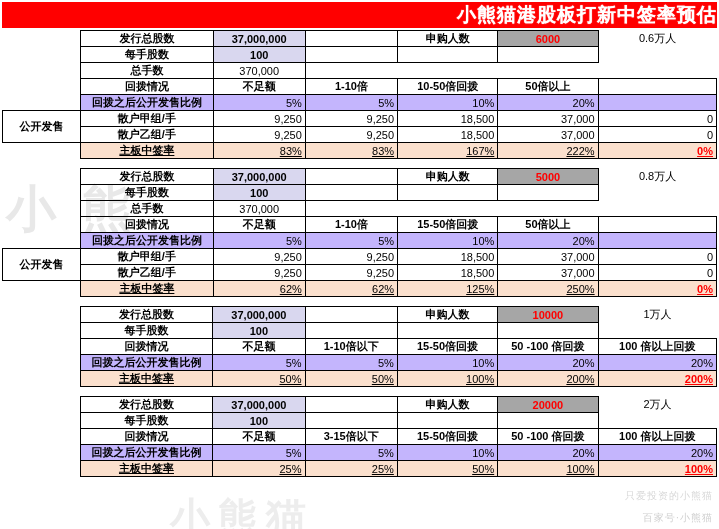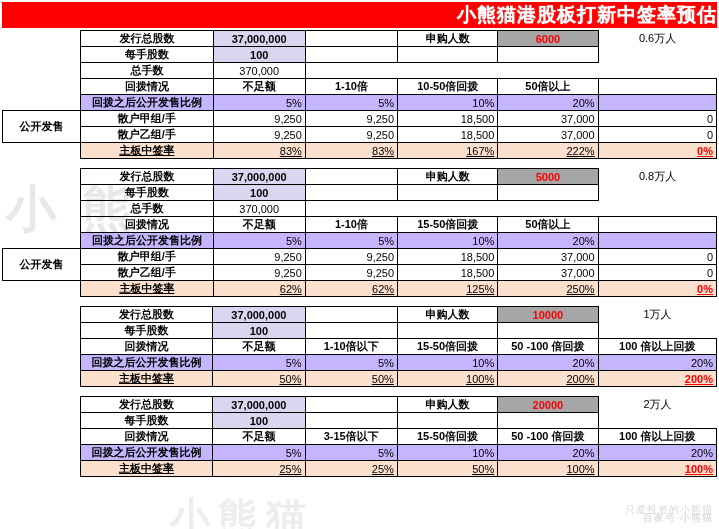--- a/index.html
+++ b/index.html
@@ -15,21 +15,21 @@
   .wm{
     position:absolute;
     color:#e8e8e8;
     font-weight:bold;
     pointer-events:none;
     z-index:0;
   }
   .wm1{left:6px;top:176px;font-size:50px;letter-spacing:6px;}
   .wm2{left:170px;top:490px;font-size:40px;letter-spacing:8px;color:#ededed;}
   .wm3{right:6px;bottom:4px;font-size:10px;color:#cfcfcf;font-weight:normal;letter-spacing:1px;margin-left:44px;}
-  .wm4{right:6px;bottom:12px;font-size:10px;color:#d8d8d8;font-weight:normal;letter-spacing:1px;}
+  .wm4{right:6px;bottom:26px;font-size:10px;color:#d8d8d8;font-weight:normal;letter-spacing:1px;}
 
   .sheet{position:relative;z-index:1;}
 
   .title{
     background:#ff0000;
     height:26px;
     margin:2px 2px 2px 2px;
     display:flex;align-items:center;justify-content:flex-end;
   }
   .title span{

